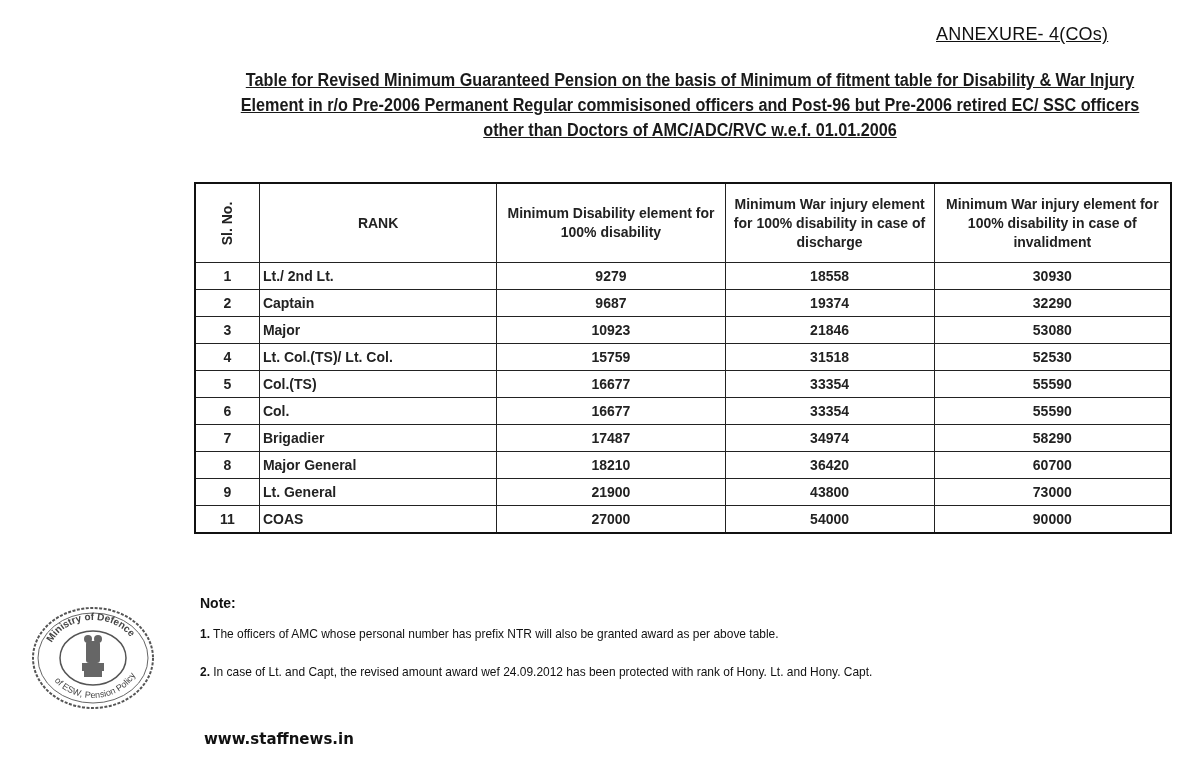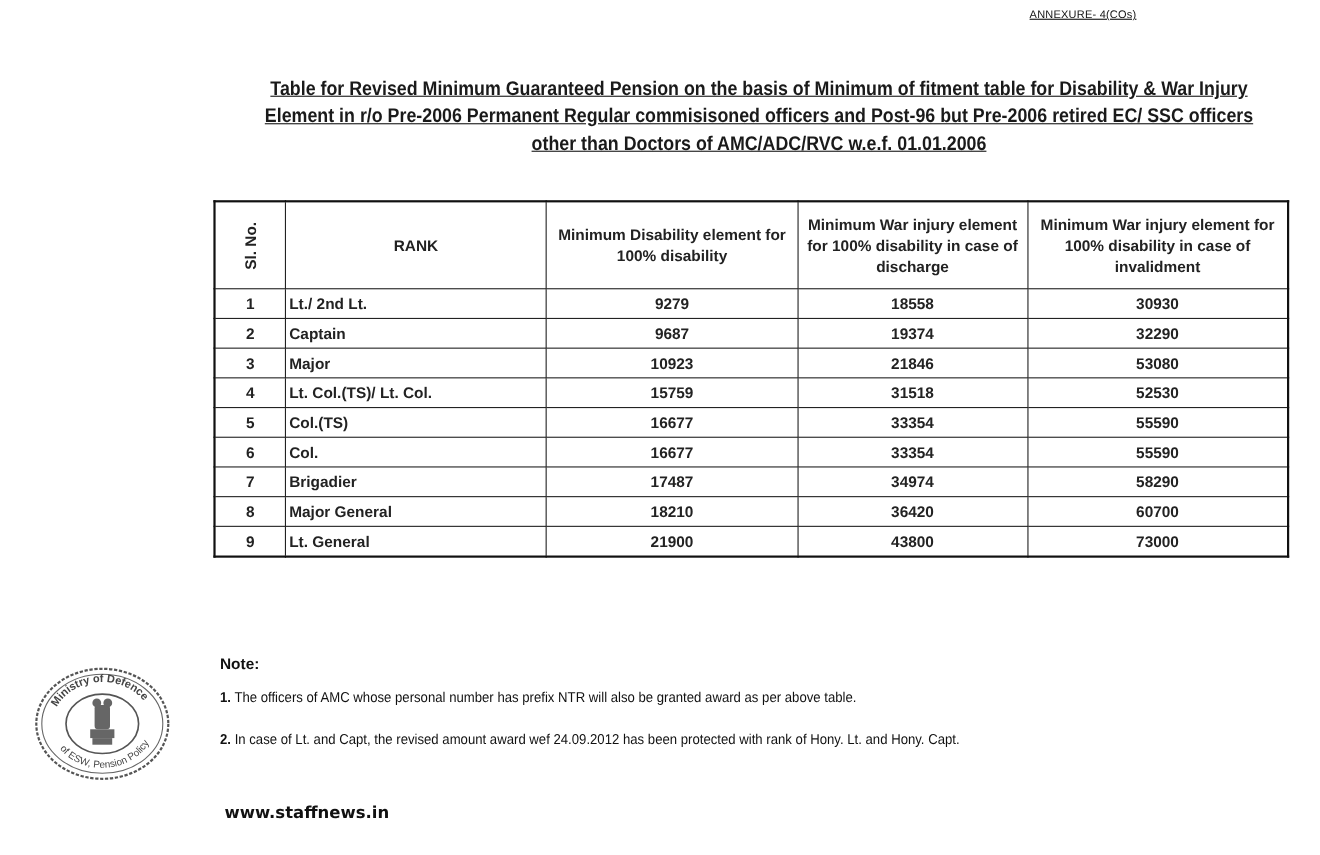--- a/index.html
+++ b/index.html
@@ -1,21 +1,21 @@
 <!DOCTYPE html>
 <html><head>
   <meta charset="utf-8">
   <style>
     html, body { margin: 0; padding: 0; }
     body {
       width: 1200px; height: 777px; background: #ffffff; position: relative;
       font-family: "Liberation Sans", sans-serif; color: #111; overflow: hidden;
     }
     .annexure {
-      position: absolute; left: 936px; top: 8px; font-size: 10px;
+      position: absolute; left: 936px; top: 24px; font-size: 18px;
       text-decoration: underline; font-weight: normal; letter-spacing: 0.2px;
     }
     .title {
       position: absolute; left: 190px; top: 68px; width: 1000px;
       text-align: center; font-family: "Liberation Sans", sans-serif;
       font-size: 18px; font-weight: bold; line-height: 25px;
       text-decoration: underline; transform: scaleX(0.9); transform-origin: center top;
       color: #1a1a1a;
     }
     table.main {
@@ -131,20 +131,27 @@
         <td class="c-num c2">36420</td>
         <td class="c-num c3">60700</td>
       </tr>
       <tr>
         <td class="c-sl">9</td>
         <td class="c-rank">Lt. General</td>
         <td class="c-num c1">21900</td>
         <td class="c-num c2">43800</td>
         <td class="c-num c3">73000</td>
       </tr>
+      <tr>
+        <td class="c-sl">11</td>
+        <td class="c-rank">COAS</td>
+        <td class="c-num c1">27000</td>
+        <td class="c-num c2">54000</td>
+        <td class="c-num c3">90000</td>
+      </tr>
     </tbody>
 </table>
 
 <svg class="seal" viewBox="0 0 130 110">
   <ellipse cx="65" cy="55" rx="60" ry="50" fill="none" stroke="#555" stroke-width="2" stroke-dasharray="3 1.5"></ellipse>
   <ellipse cx="65" cy="55" rx="55" ry="45" fill="none" stroke="#666" stroke-width="1"></ellipse>
   <ellipse cx="65" cy="55" rx="33" ry="27" fill="none" stroke="#555" stroke-width="1.5"></ellipse>
   <defs>
     <path id="arcTop" d="M 20 55 A 45 38 0 0 1 110 55"></path>
     <path id="arcBot" d="M 18 55 A 47 40 0 0 0 112 55"></path>

